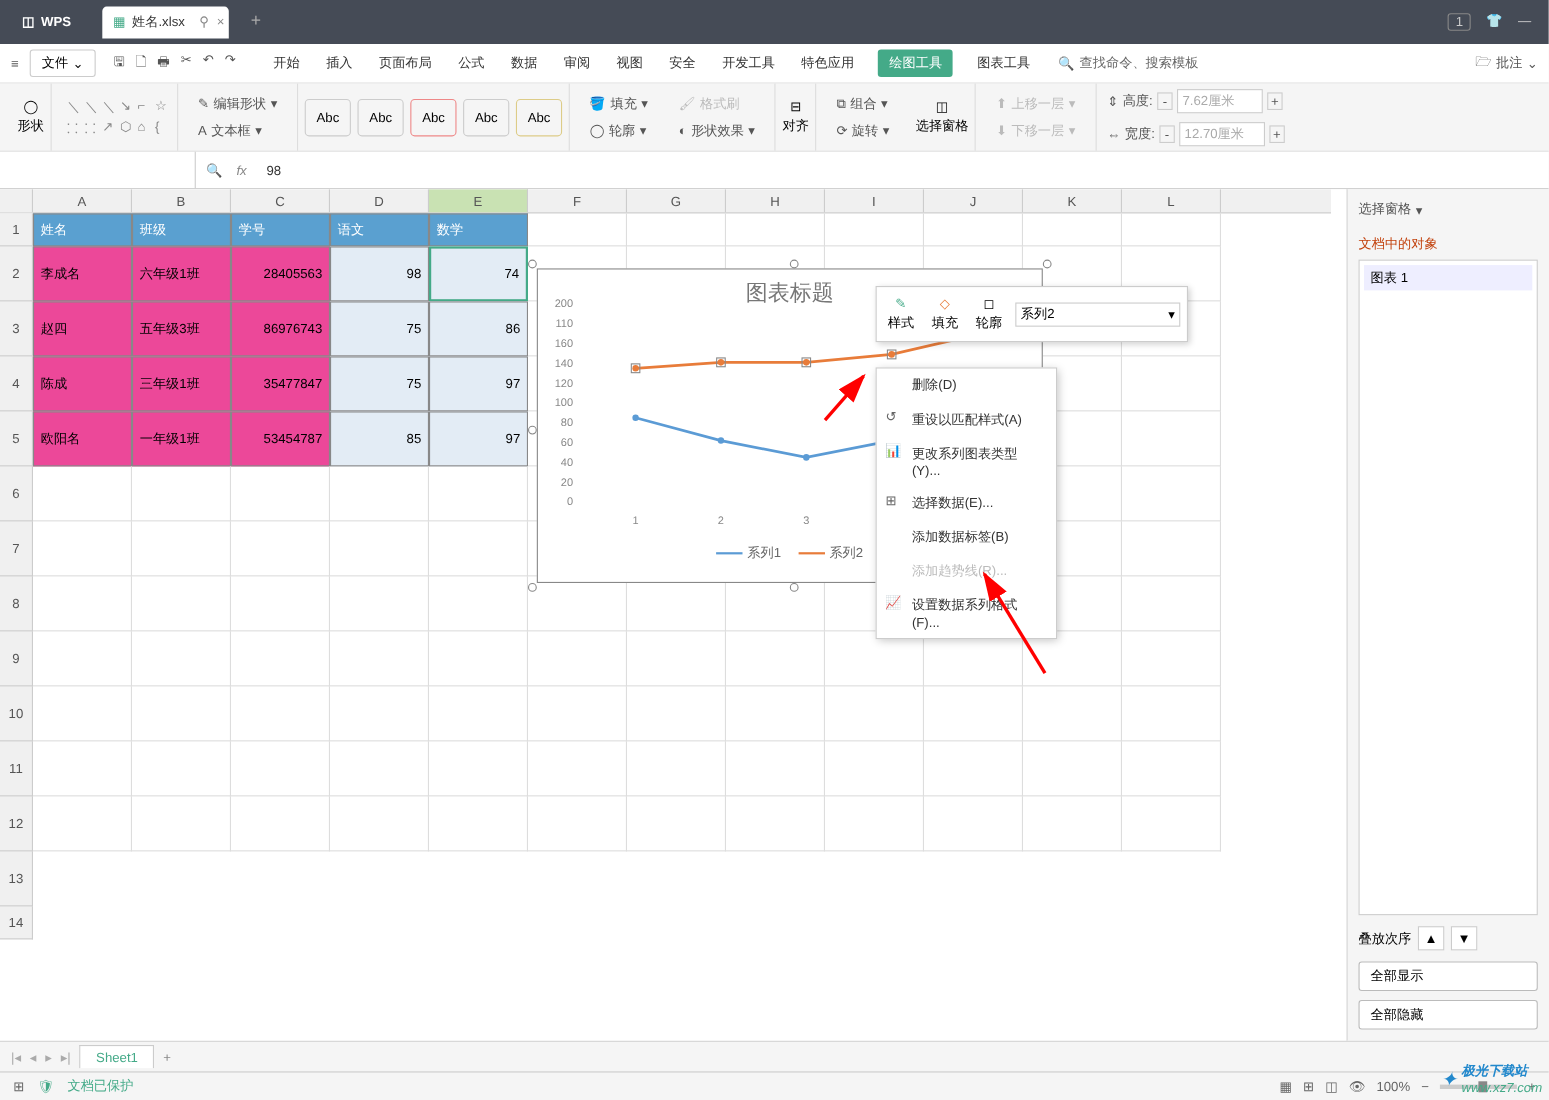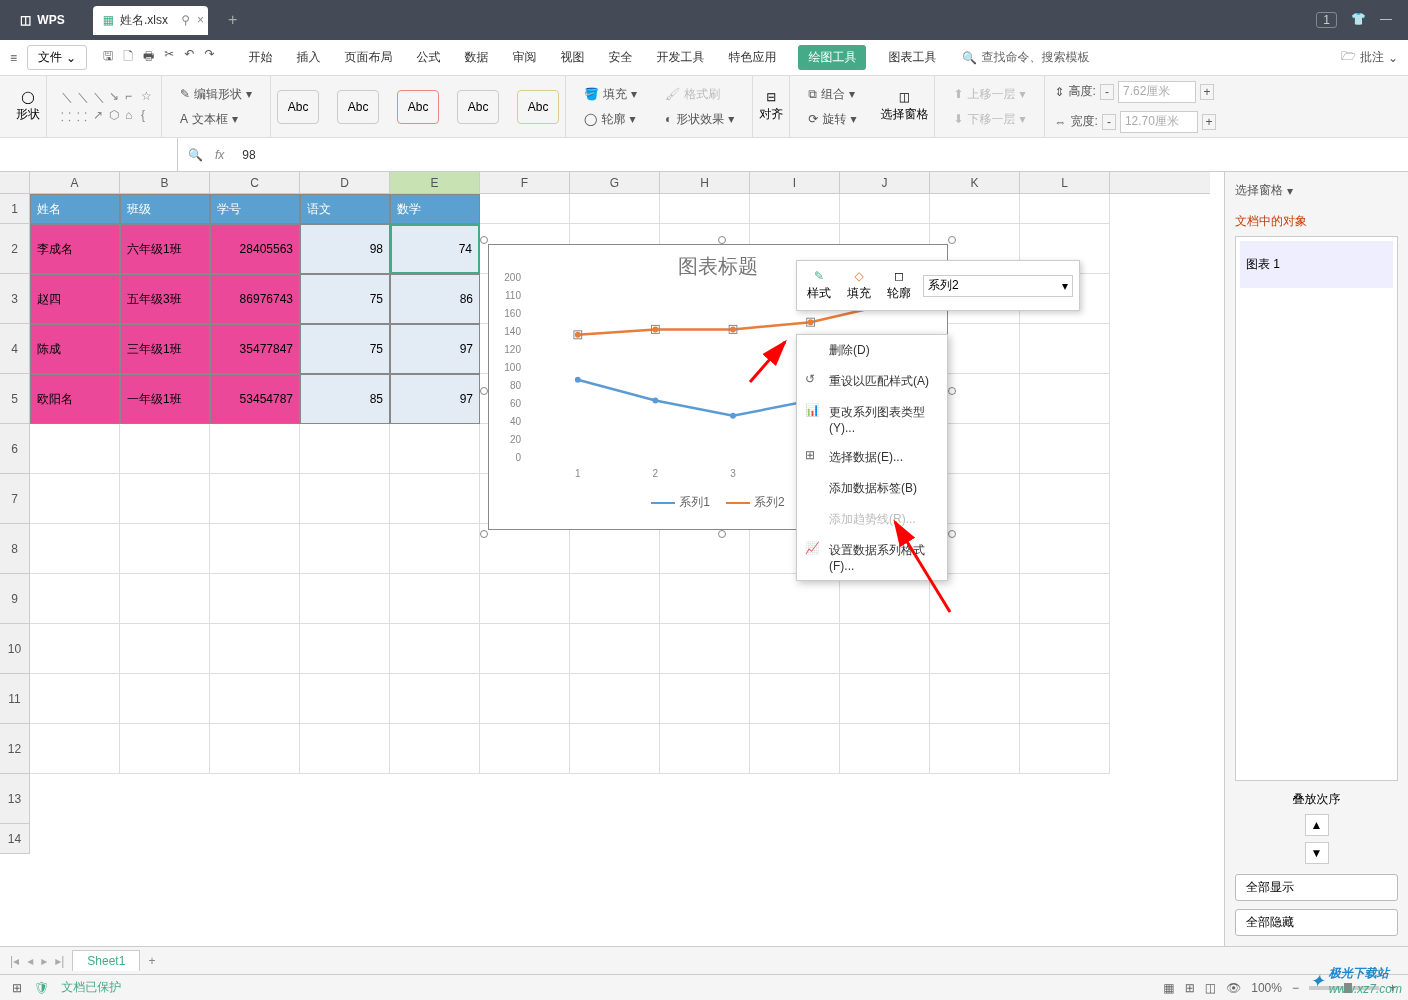--- a/index.html
+++ b/index.html
@@ -16,21 +16,21 @@
 .menu-tabs{display:flex;gap:20px;margin-left:16px;}
 .menu-tab{color:#333;padding:4px 2px;}
 .menu-tab.active-green{background:#4a8;color:#fff;padding:4px 10px;border-radius:3px;}
 .search-cmd{display:flex;align-items:center;gap:4px;color:#666;margin-left:20px;}
 .menu-right{margin-left:auto;color:#555;display:flex;align-items:center;gap:4px;}
 .ribbon{background:#f5f5f5;height:62px;display:flex;align-items:center;padding:0 10px;border-bottom:1px solid #ddd;gap:8px;}
 .rib-group{display:flex;flex-direction:column;align-items:center;gap:2px;padding:0 6px;border-right:1px solid #ddd;height:100%;justify-content:center;}
 .rib-group.noborder{border:none;}
 .shape-btn{display:flex;flex-direction:column;align-items:center;gap:2px;}
 .shape-icons{display:grid;grid-template-columns:repeat(6,14px);gap:2px;color:#888;}
-.abc-btns{display:flex;gap:18px;}
+.abc-btns{display:flex;gap:6px;}
 .abc{border:1px solid #ccc;border-radius:4px;width:42px;height:34px;display:flex;align-items:center;justify-content:center;}
 .abc.orange{border-color:#e88;}
 .abc.yellow{border-color:#dc8;}
 .rib-item{display:flex;align-items:center;gap:4px;color:#555;padding:2px 4px;}
 .rib-item.disabled{color:#bbb;}
 .rib-col{display:flex;flex-direction:column;gap:4px;}
 .dim-input{border:1px solid #ccc;width:78px;height:22px;padding:0 4px;color:#aaa;background:#fff;}
 .formula-bar{background:#fff;height:34px;display:flex;align-items:center;border-bottom:1px solid #ccc;}
 .name-box{width:178px;border-right:1px solid #ccc;height:100%;display:flex;align-items:center;padding:0 8px;}
 .fx-area{display:flex;align-items:center;gap:12px;padding:0 10px;color:#888;}
@@ -61,31 +61,31 @@
 .ytick{position:absolute;right:18px;font-size:10px;color:#888;transform:translateY(-50%);}
 .plot{position:absolute;left:30px;right:0;top:0;bottom:20px;}
 .xaxis{position:absolute;left:30px;right:0;bottom:0;height:20px;display:flex;}
 .xtick{flex:1;text-align:center;font-size:10px;color:#888;}
 .legend{text-align:center;padding:6px;display:flex;justify-content:center;gap:16px;font-size:11px;color:#666;}
 .leg-item{display:flex;align-items:center;gap:4px;}
 .leg-line{width:24px;height:2px;}
 .mini-toolbar{position:absolute;top:280px;left:796px;background:#fff;border:1px solid #ccc;box-shadow:2px 2px 6px rgba(0,0,0,.2);padding:6px;display:flex;align-items:center;gap:8px;z-index:5;}
 .mini-btn{display:flex;flex-direction:column;align-items:center;gap:2px;padding:2px 4px;}
 .mini-sel{border:1px solid #ccc;width:150px;height:22px;padding:0 4px;display:flex;align-items:center;justify-content:space-between;}
-.ctx-menu{position:absolute;top:354px;left:796px;width:152px;background:#fff;border:1px solid #ccc;box-shadow:2px 2px 8px rgba(0,0,0,.25);z-index:6;}
+.ctx-menu{position:absolute;top:354px;left:796px;width:165px;background:#fff;border:1px solid #ccc;box-shadow:2px 2px 8px rgba(0,0,0,.25);z-index:6;}
 .ctx-item{padding:7px 12px 7px 32px;position:relative;color:#333;}
 .ctx-item.disabled{color:#bbb;}
 .ctx-icon{position:absolute;left:8px;top:6px;color:#666;}
 .side-panel{width:184px;background:#f5f5f5;border-left:1px solid #ccc;padding:10px;display:flex;flex-direction:column;}
 .side-title{color:#555;margin-bottom:8px;display:flex;align-items:center;gap:4px;}
 .side-sub{color:#c2410c;margin:6px 0;}
 .side-list{background:#fff;border:1px solid #ccc;flex:1;padding:4px;}
-.side-li{padding:15px 6px;background:#eef;}
+.side-li{padding:3px 6px;background:#eef;}
 .side-bottom{margin-top:auto;}
-.order-btns{display:flex;align-items:center;gap:6px;margin:10px 0;flex-direction:column;}
+.order-btns{display:flex;align-items:center;gap:6px;margin:10px 0;}
 .ord-btn{border:1px solid #ccc;width:24px;height:22px;display:flex;align-items:center;justify-content:center;background:#fff;}
 .side-actions{display:flex;gap:8px;flex-direction:column;}
 .side-act{border:1px solid #bbb;background:#fff;padding:4px 10px;border-radius:3px;}
 .sheet-tabs{height:28px;background:#f5f5f5;border-top:1px solid #ccc;display:flex;align-items:center;padding:0 10px;gap:8px;}
 .st-nav{color:#aaa;}
 .st-tab{background:#fff;border:1px solid #ccc;border-bottom:none;padding:3px 14px;color:#4a8;}
 .status-bar{height:26px;background:#f5f5f5;border-top:1px solid #ccc;display:flex;align-items:center;padding:0 12px;gap:12px;color:#666;font-size:11px;}
 .status-right{margin-left:auto;display:flex;align-items:center;gap:10px;}
 .watermark{position:absolute;right:6px;bottom:4px;font-size:13px;color:#4a8;font-style:italic;z-index:20;display:flex;align-items:center;gap:4px;}
 svg{overflow:visible;}

